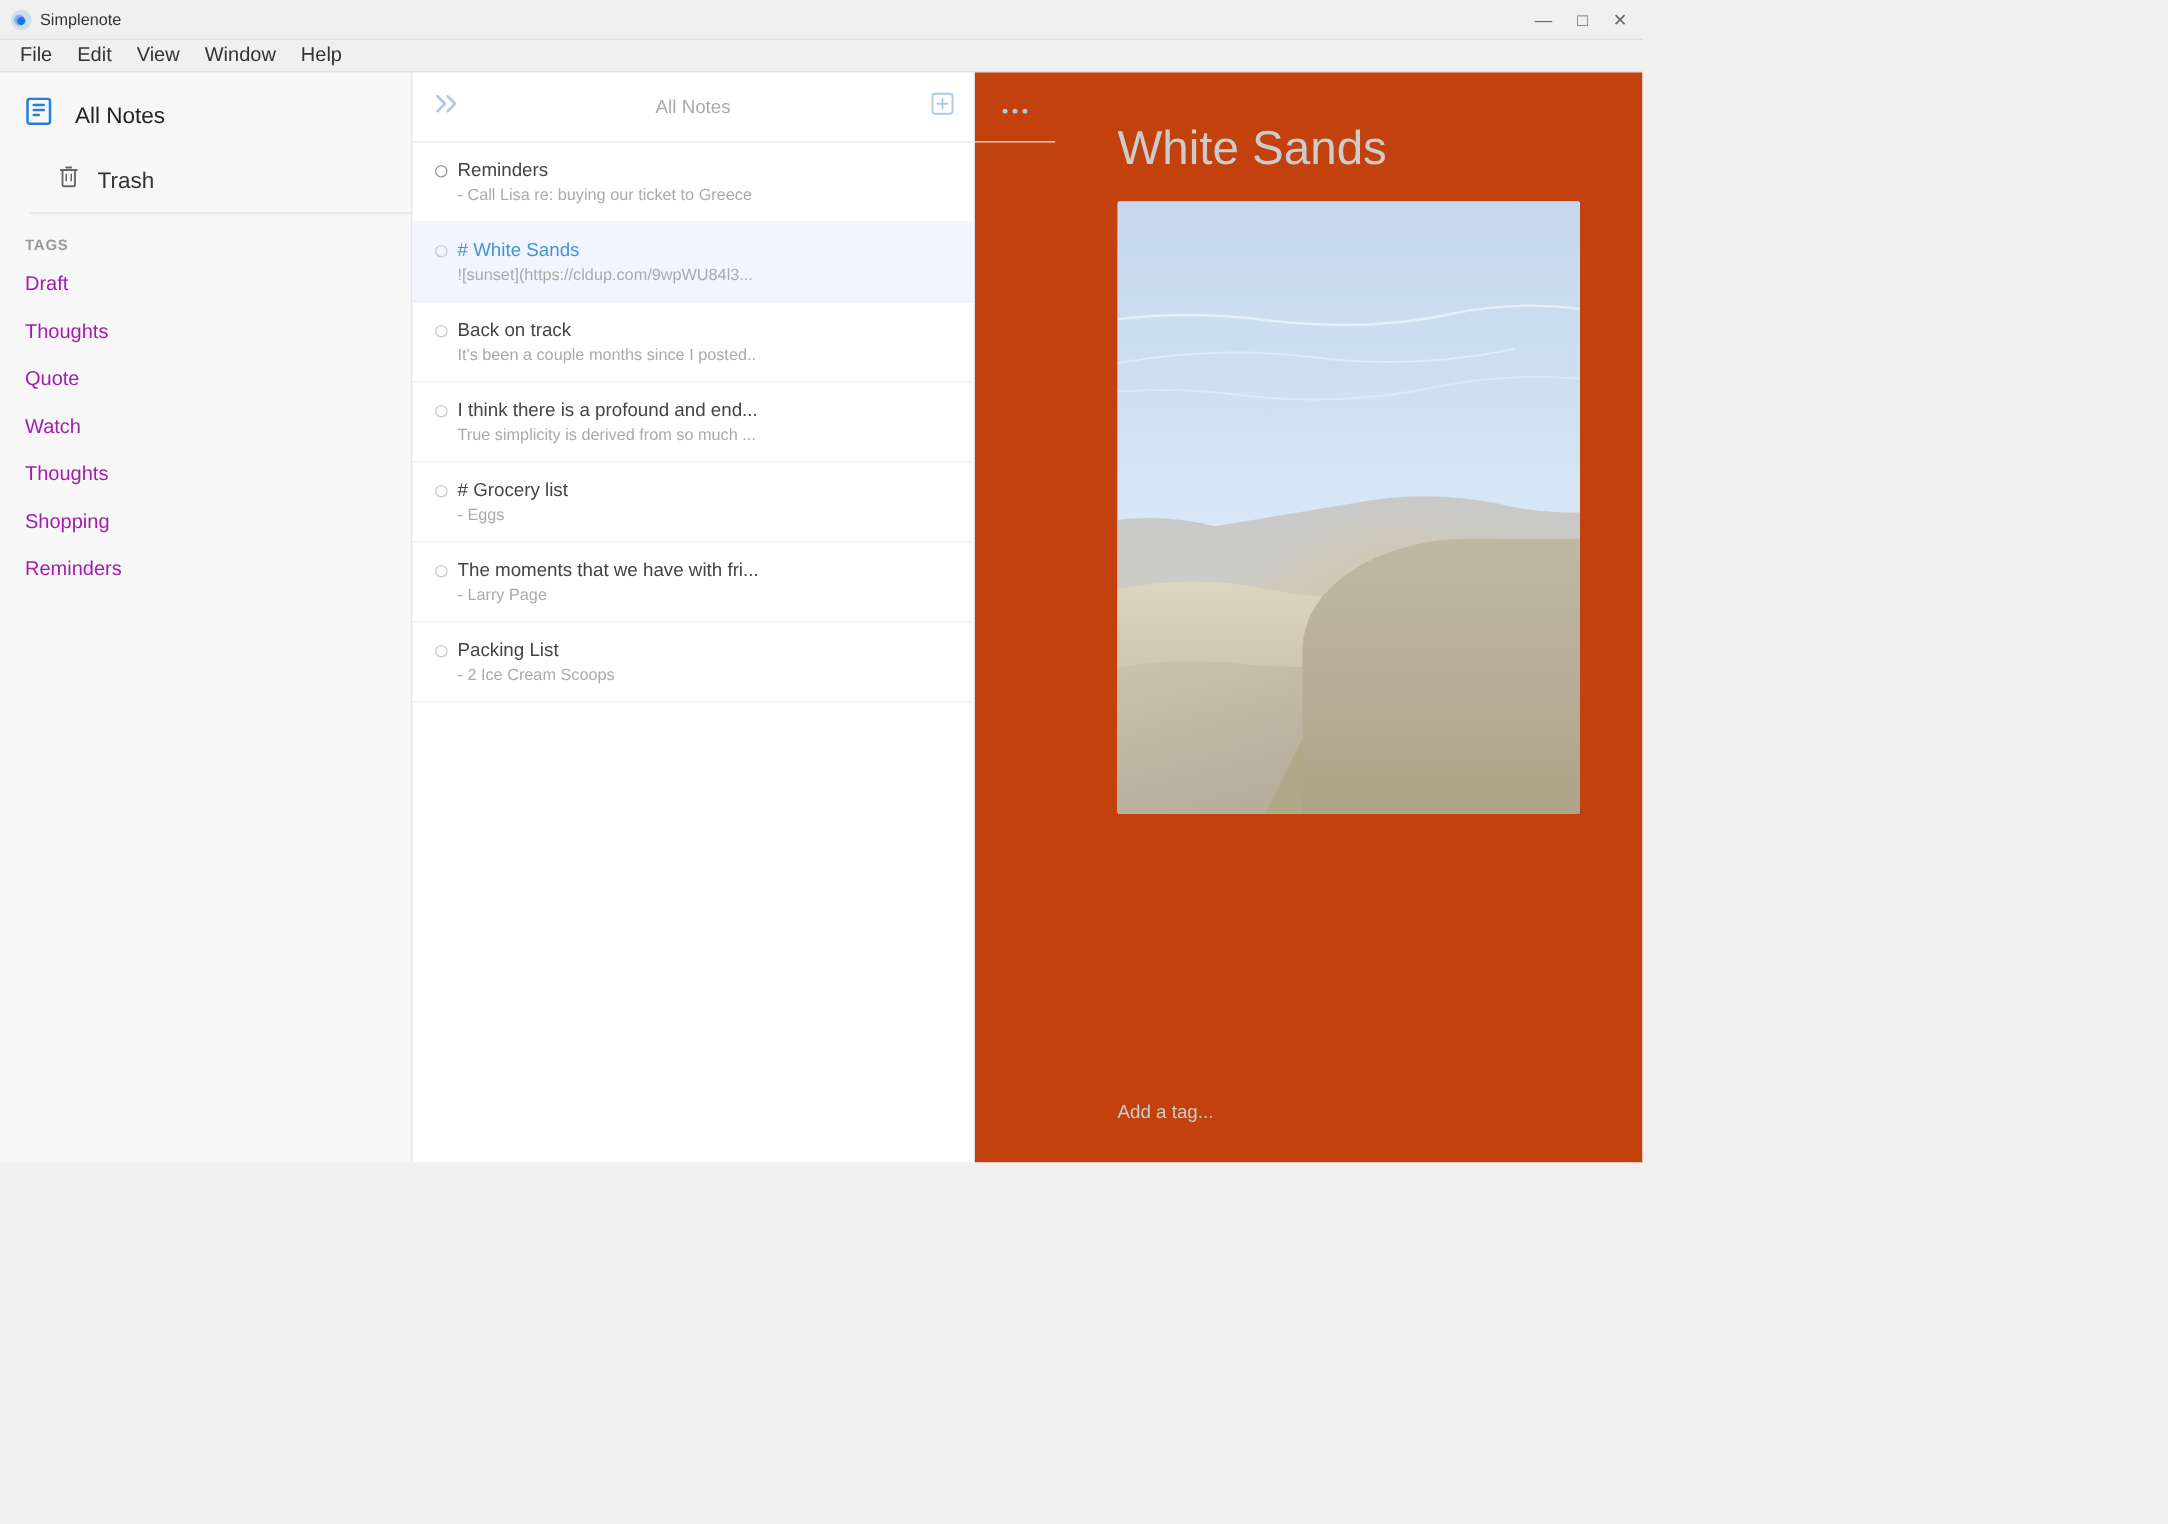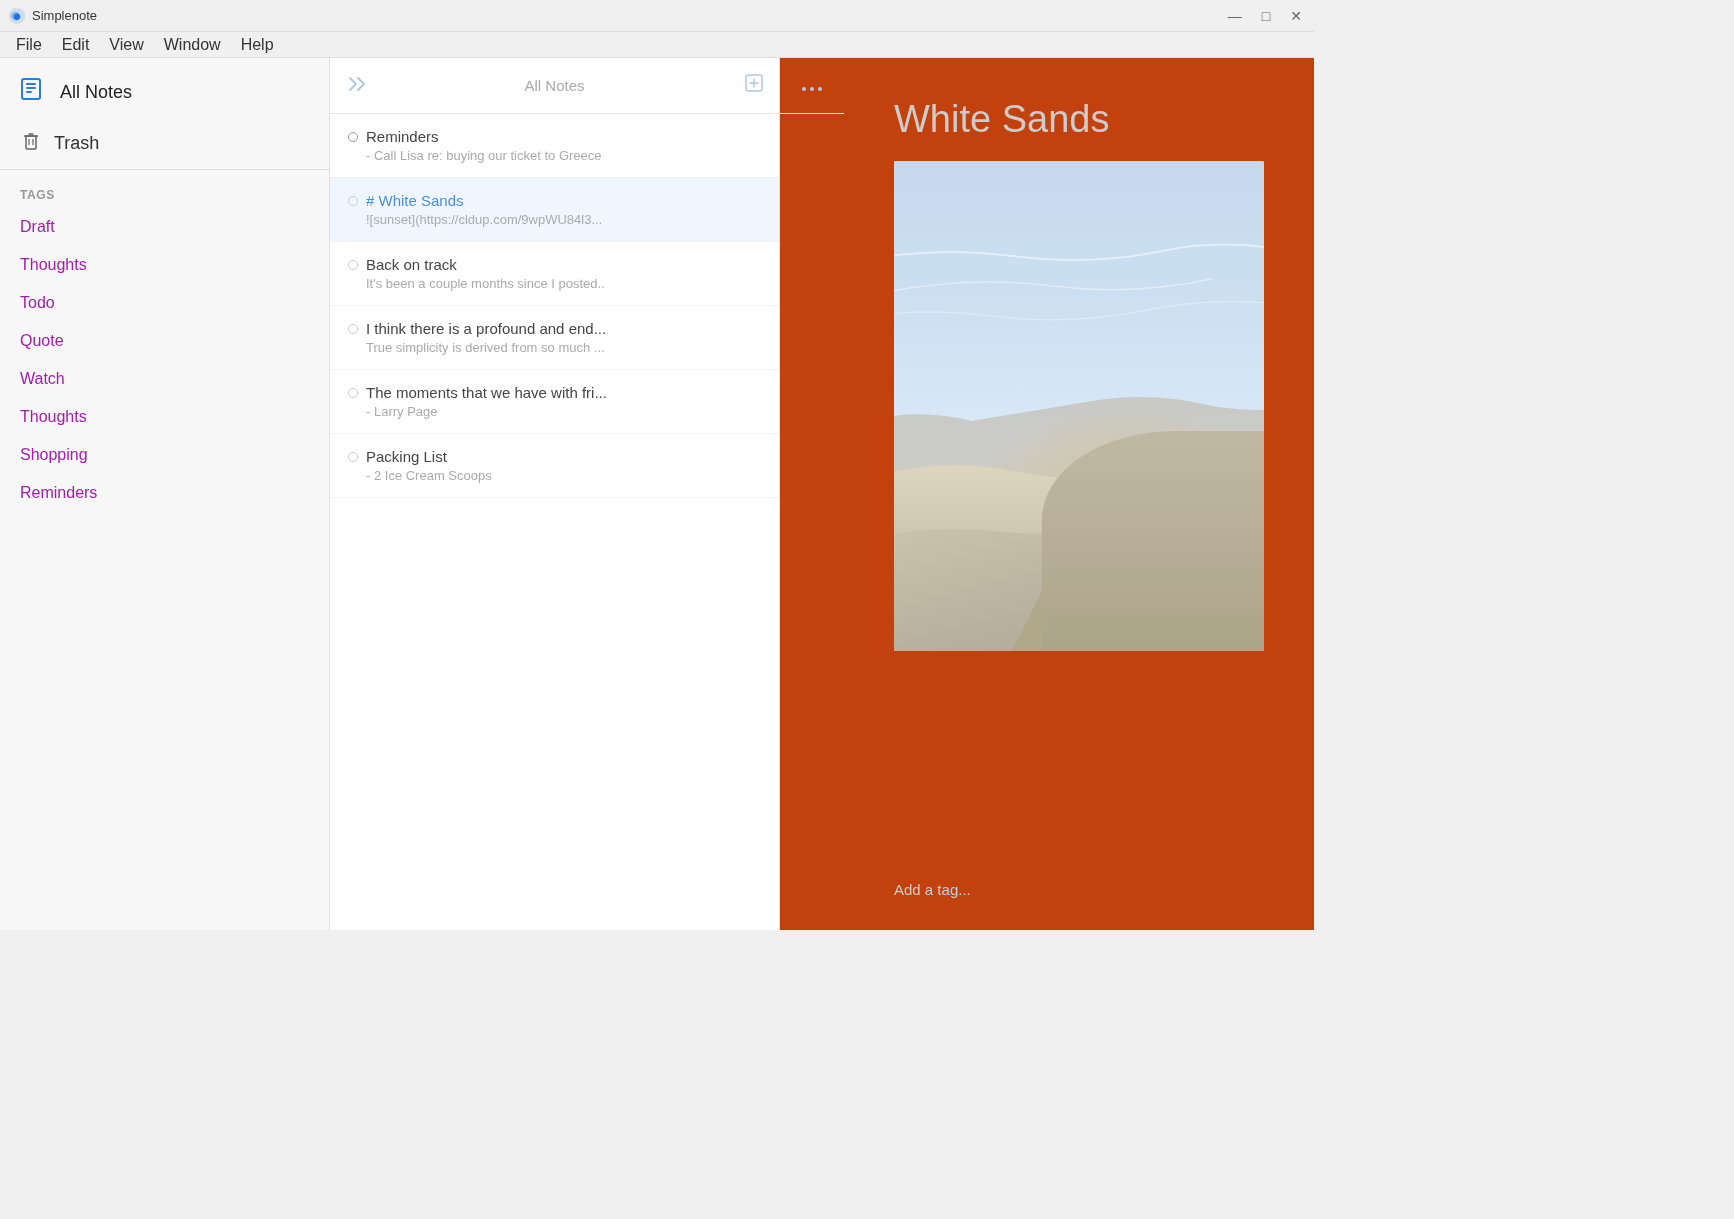--- a/index.html
+++ b/index.html
@@ -103,20 +103,21 @@
     }
 
     .sidebar-section-trash {
       padding: 12px 20px;
       display: flex;
       align-items: center;
       gap: 12px;
       cursor: pointer;
       border-bottom: 1px solid #e0e0e0;
       margin-bottom: 10px;
+      margin-left: 24px;
     }
     .sidebar-section-trash .icon-trash {
       color: #666;
       font-size: 20px;
     }
     .sidebar-section-trash .label {
       font-size: 18px;
       font-weight: 400;
       color: #333;
     }
@@ -381,21 +382,20 @@
           <line x1="13" y1="9" x2="13" y2="15" stroke="#666" stroke-width="1.2"></line>
         </svg>
       </span>
       <span class="label">Trash</span>
     </div>
 
     <div class="tags-label">TAGS</div>
 
     <div class="tag-item">Draft</div>
     <div class="tag-item">Thoughts</div>
-    <div class="tag-item">Todo</div>
     <div class="tag-item">Quote</div>
     <div class="tag-item">Watch</div>
     <div class="tag-item">Thoughts</div>
     <div class="tag-item">Shopping</div>
     <div class="tag-item">Reminders</div>
   </div>
 
   <div class="notes-list-panel">
     <div class="notes-list-header">
       <button class="back-btn">
@@ -442,20 +442,27 @@
       </div>
 
       <div class="note-item">
         <div class="note-item-header">
           <div class="note-item-pin"></div>
           <span class="note-item-title plain">I think there is a profound and end...</span>
         </div>
         <div class="note-item-snippet">True simplicity is derived from so much ...</div>
       </div>
 
+      <div class="note-item">
+        <div class="note-item-header">
+          <div class="note-item-pin"></div>
+          <span class="note-item-title plain"># Grocery list</span>
+        </div>
+        <div class="note-item-snippet">- Eggs</div>
+      </div>
 
       <div class="note-item">
         <div class="note-item-header">
           <div class="note-item-pin"></div>
           <span class="note-item-title plain">The moments that we have with fri...</span>
         </div>
         <div class="note-item-snippet">- Larry Page</div>
       </div>
 
       <div class="note-item">

